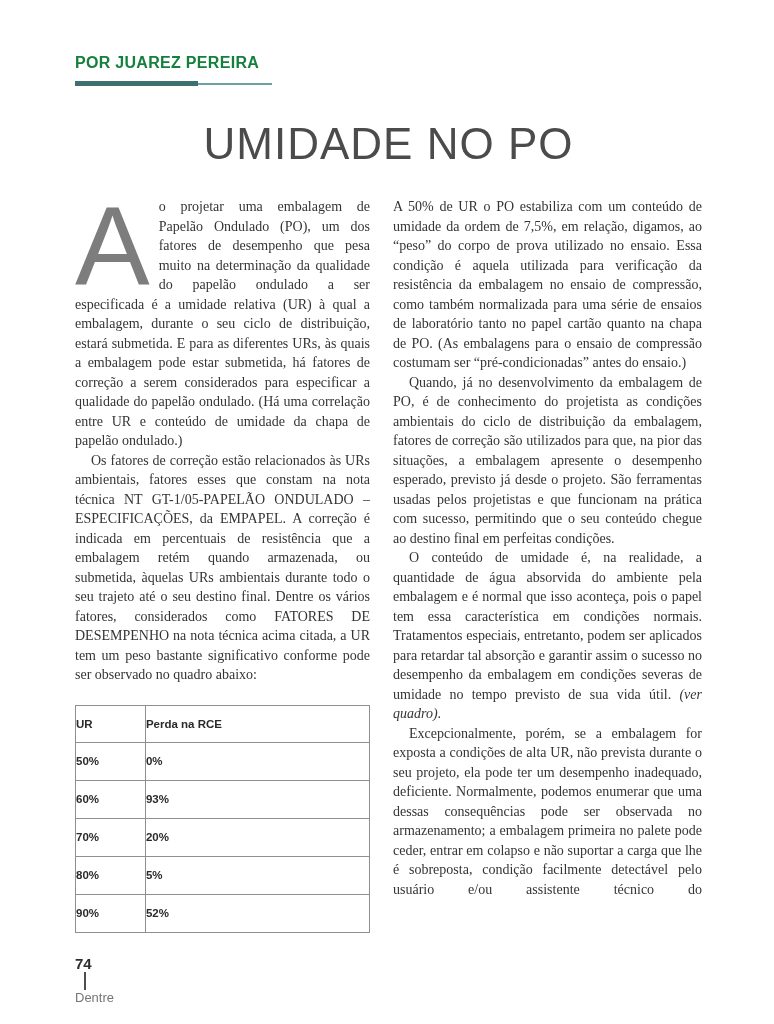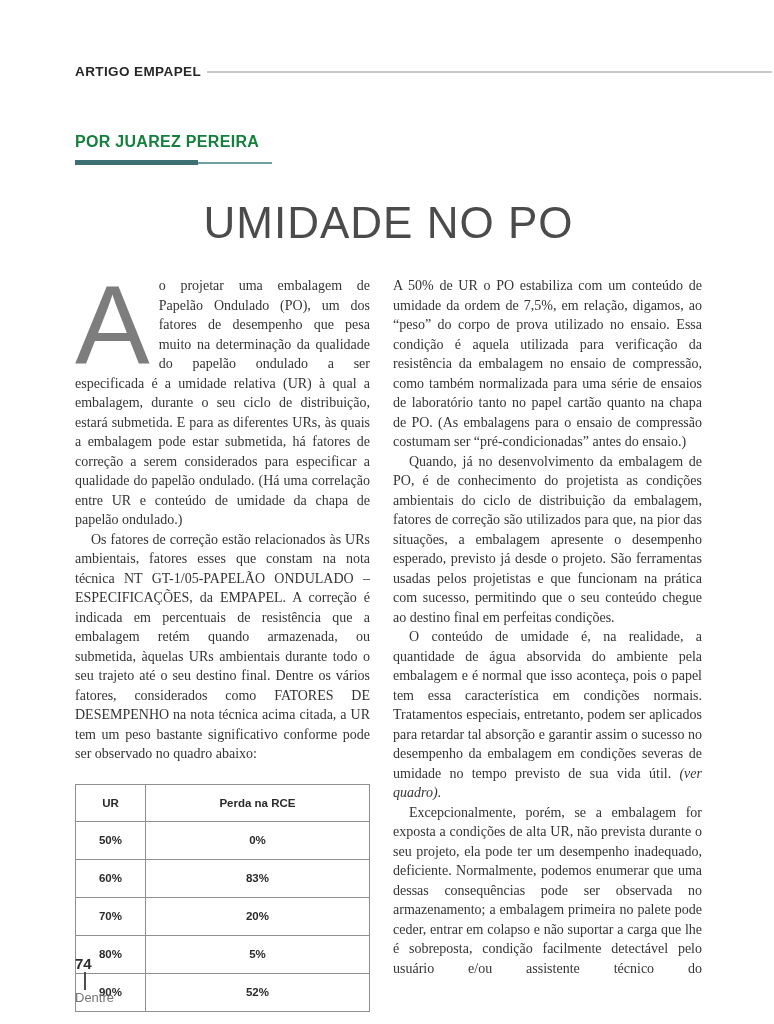--- a/index.html
+++ b/index.html
@@ -103,21 +103,21 @@
     margin-top: 20px;
     width: 100%;
     border-collapse: collapse;
     font-family: "Liberation Sans", sans-serif;
     font-size: 11.5px;
     font-weight: bold;
     color: #2a2a2a;
   }
   .data-table th, .data-table td {
     border: 1.5px solid #8f8f8f;
-    text-align: center;
+    text-align: left;
   }
   .data-table th { height: 37px; }
   .data-table td { height: 38px; font-weight: bold; }
 
   
   .footer {
     position: absolute;
     left: 75px;
     top: 955px;
     display: flex;
@@ -129,24 +129,20 @@
   .footer .mag-prefix { font-size: 13px; color: #767676; }
   .footer .mag-name   { font-size: 13px; font-weight: bold; color: #2e2e2e; margin-left: 5px; margin-top: 45px; }
   .footer .bullet     { font-size: 13px; color: #767676; margin: 0 6px; }
   .footer .issue-date { font-size: 13px; color: #0f172a; }
 </style>
 </head>
 <body>
 
 <div class="page">
 
-  <div class="header-row">
-    <span class="header-label">ARTIGO EMPAPEL</span>
-    <span class="header-rule"></span>
-  </div>
 
   <div class="byline">
     <div class="byline-author">POR JUAREZ PEREIRA</div>
     <div class="byline-bar">
       <span class="seg-dark"></span>
       <span class="seg-light"></span>
     </div>
   </div>
 
   <h1 class="article-title">UMIDADE NO PO</h1>
@@ -164,21 +160,21 @@
             <th>Perda na RCE</th>
           </tr>
         </thead>
         <tbody>
           <tr>
             <td>50%</td>
             <td>0%</td>
           </tr>
           <tr>
             <td>60%</td>
-            <td>83%</td>
+            <td>93%</td>
           </tr>
           <tr>
             <td>70%</td>
             <td>20%</td>
           </tr>
           <tr>
             <td>80%</td>
             <td>5%</td>
           </tr>
           <tr>

